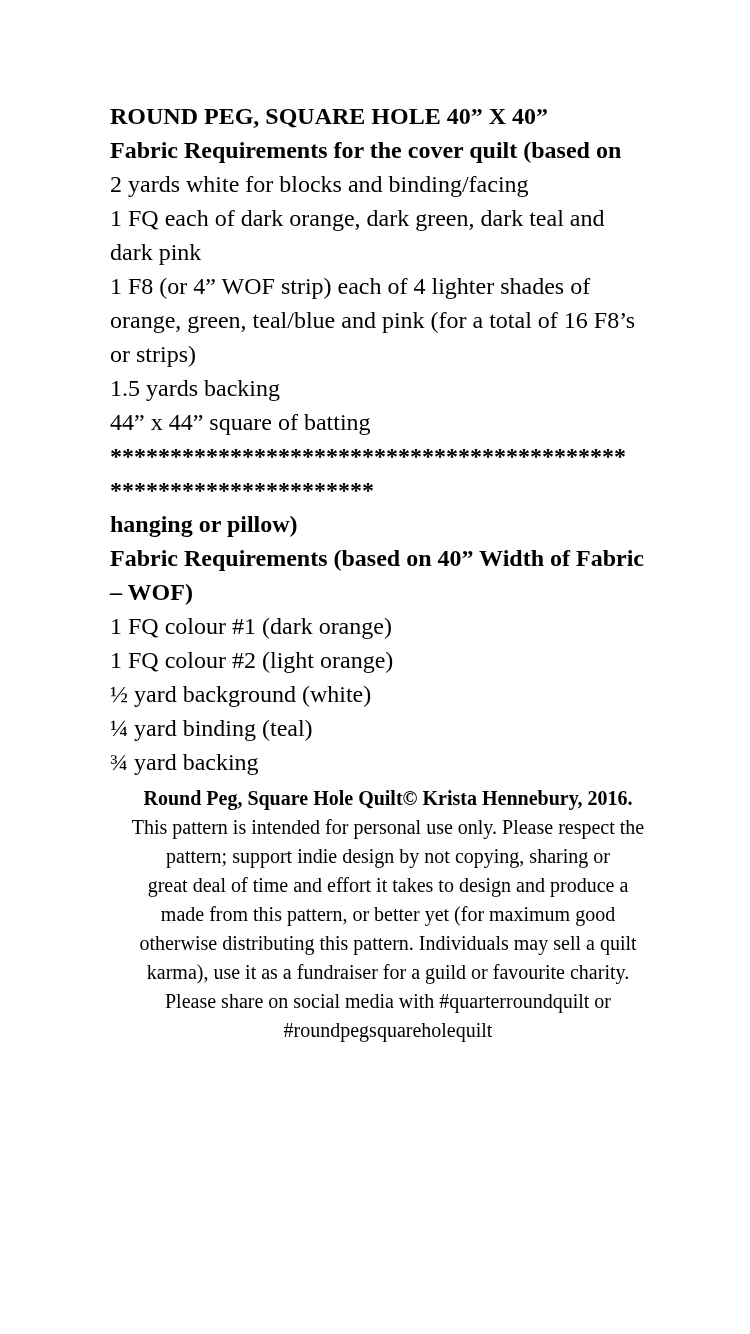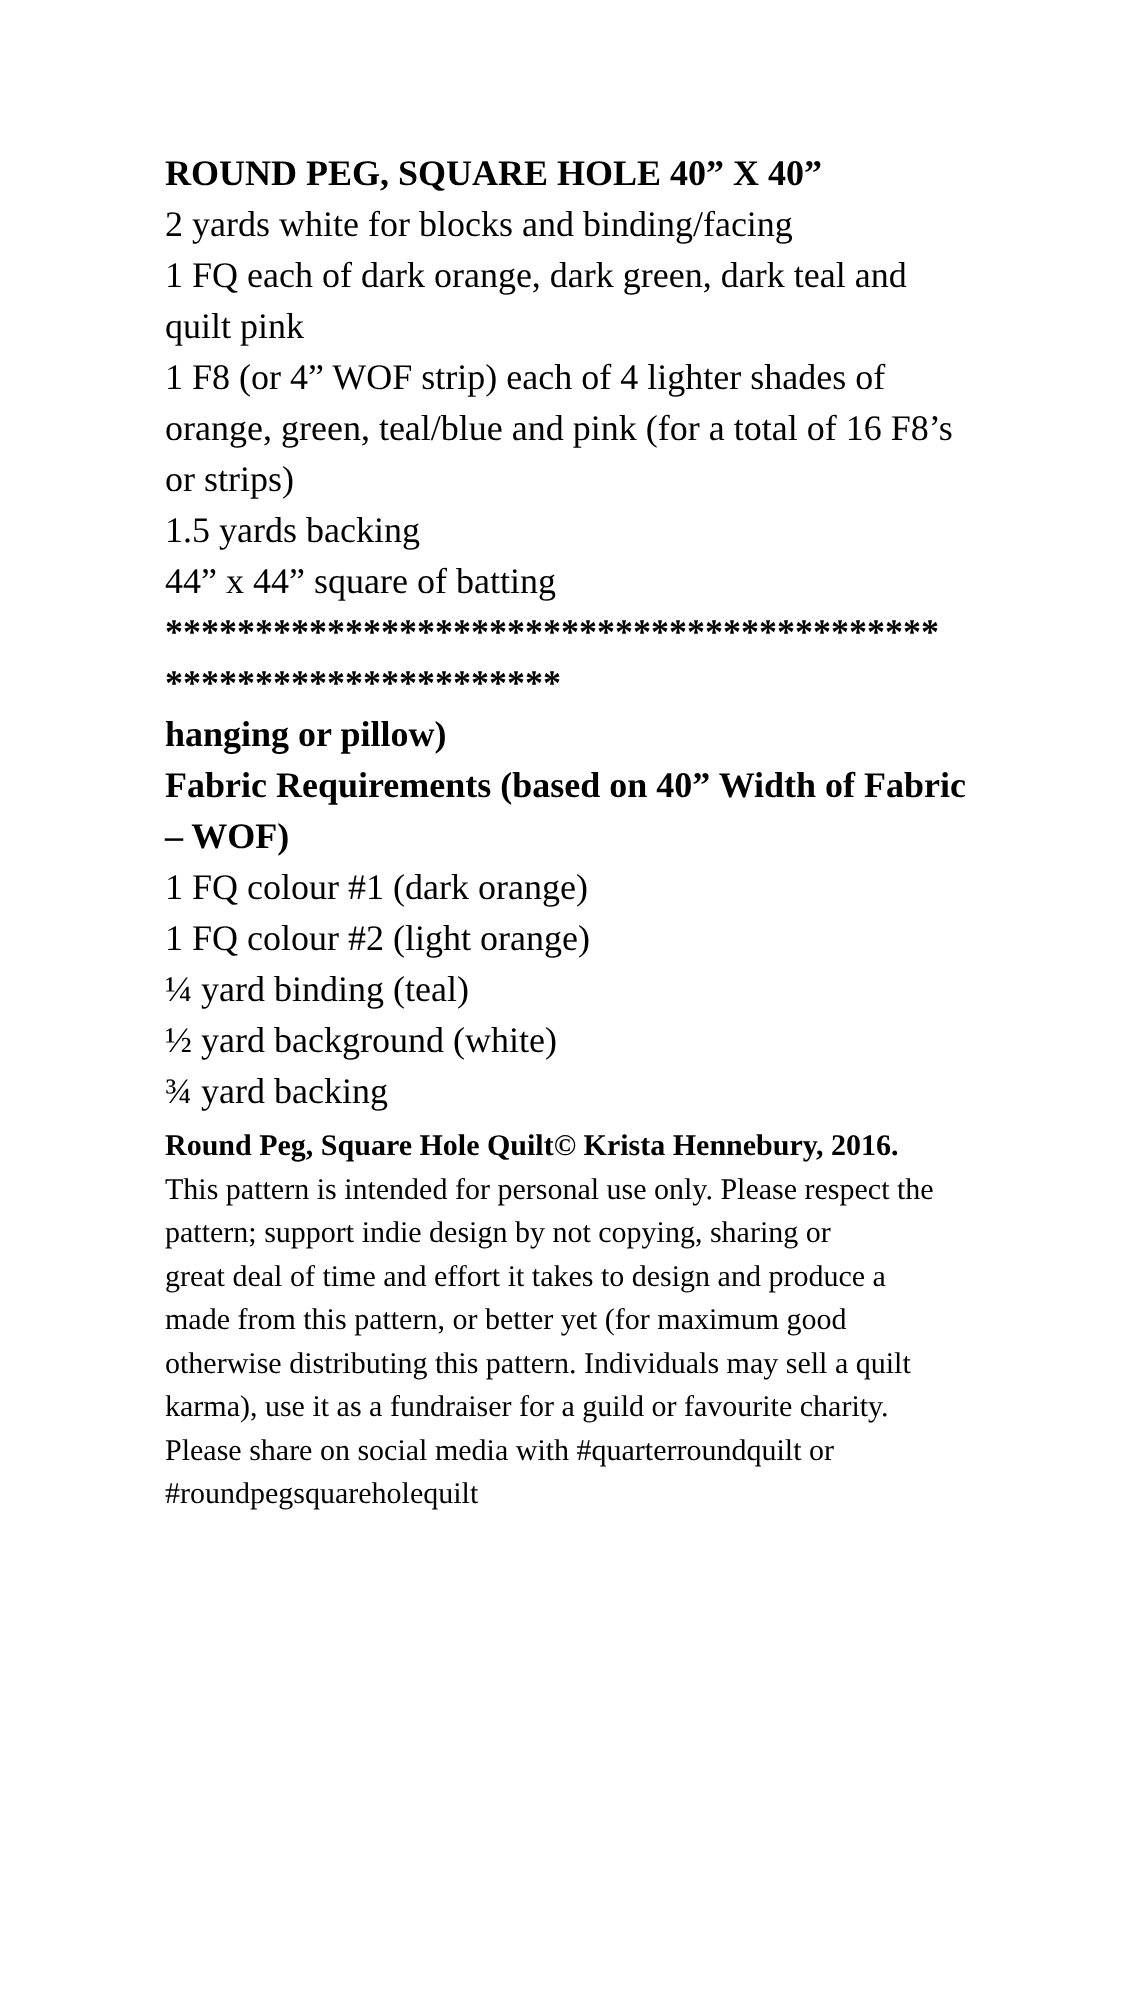--- a/index.html
+++ b/index.html
@@ -18,56 +18,57 @@
     inset: 0;
     background: #ffffff;
     padding: 85px 80px 0 90px;
   }
   .line {
     font-size: 24px;
     line-height: 30px;
     white-space: nowrap;
   }
   .bold { font-weight: 700; }
-  .copyright-block { margin-top: 9px; }
+  .copyright-block { margin-top: 9px; text-align: center; }
   .copyright-block .line {
     font-size: 20px;
     line-height: 25px;
   }
 </style>
 </head>
 <body>
 
 <div class="page">
 
   <section>
     <div class="line bold">ROUND PEG, SQUARE HOLE 40” X 40”</div>
+    <div class="line bold">Fabric Requirements for the cover quilt (based on</div>
     <div class="line">2 yards white for blocks and binding/facing</div>
     <div class="line">1 FQ each of dark orange, dark green, dark teal and</div>
-    <div class="line">quilt pink</div>
+    <div class="line">dark pink</div>
     <div class="line">1 F8 (or 4” WOF strip) each of 4 lighter shades of</div>
     <div class="line">orange, green, teal/blue and pink (for a total of 16 F8’s</div>
     <div class="line">or strips)</div>
     <div class="line">1.5 yards backing</div>
     <div class="line">44” x 44” square of batting</div>
   </section>
 
   <div>
     <div class="line bold">*******************************************</div>
     <div class="line bold">**********************</div>
   </div>
 
   <section>
     <div class="line bold">hanging or pillow)</div>
     <div class="line bold">Fabric Requirements (based on 40” Width of Fabric</div>
     <div class="line bold">– WOF)</div>
     <div class="line">1 FQ colour #1 (dark orange)</div>
     <div class="line">1 FQ colour #2 (light orange)</div>
+    <div class="line">½ yard background (white)</div>
     <div class="line">¼ yard binding (teal)</div>
-    <div class="line">½ yard background (white)</div>
     <div class="line">¾ yard backing</div>
   </section>
 
   <section class="copyright-block">
     <div class="line bold">Round Peg, Square Hole Quilt© Krista Hennebury, 2016.</div>
     <div class="line">This pattern is intended for personal use only. Please respect the</div>
     <div class="line">pattern; support indie design by not copying, sharing or</div>
     <div class="line">great deal of time and effort it takes to design and produce a</div>
     <div class="line">made from this pattern, or better yet (for maximum good</div>
     <div class="line">otherwise distributing this pattern. Individuals may sell a quilt</div>

